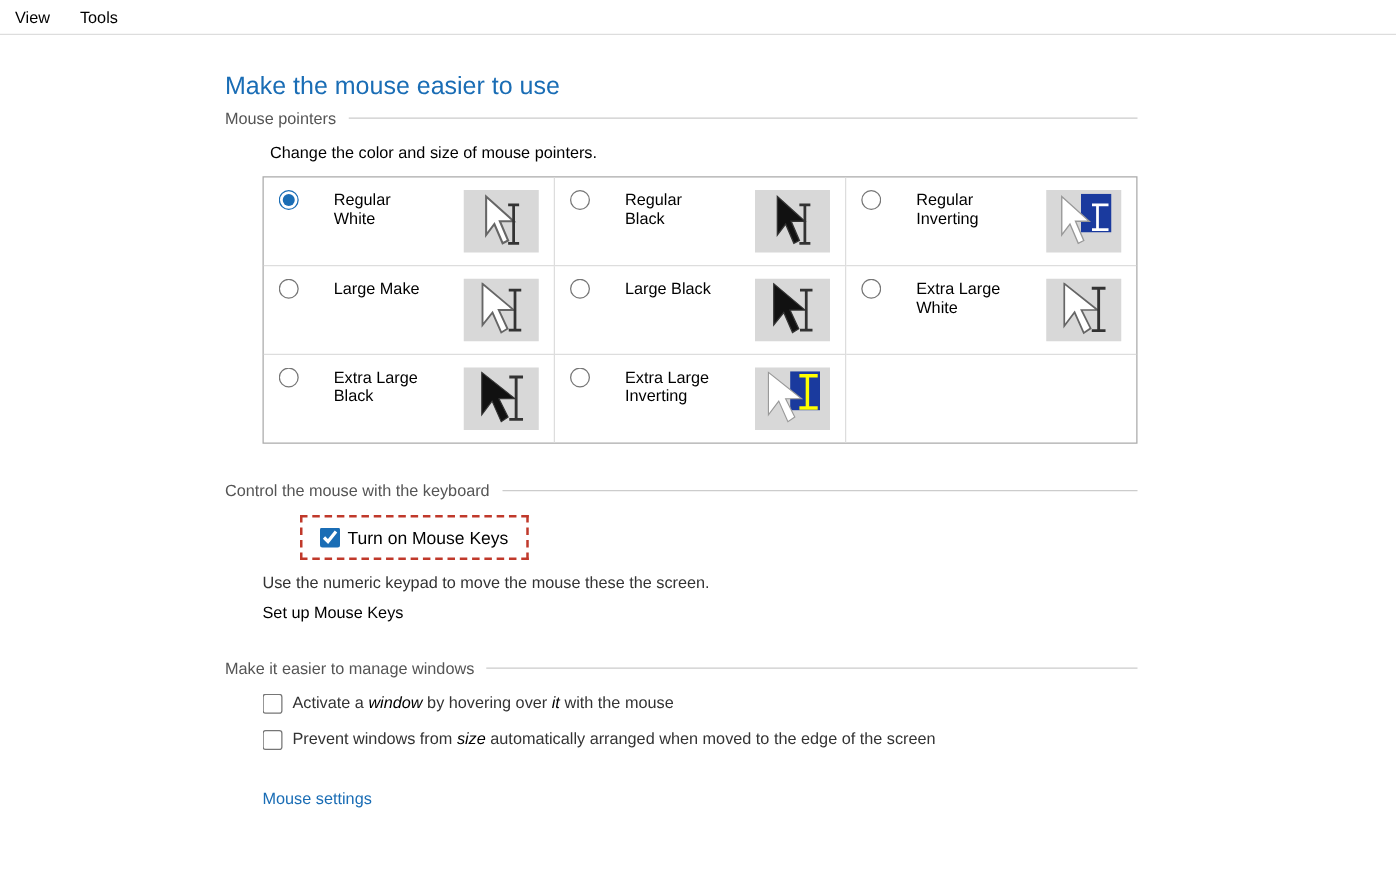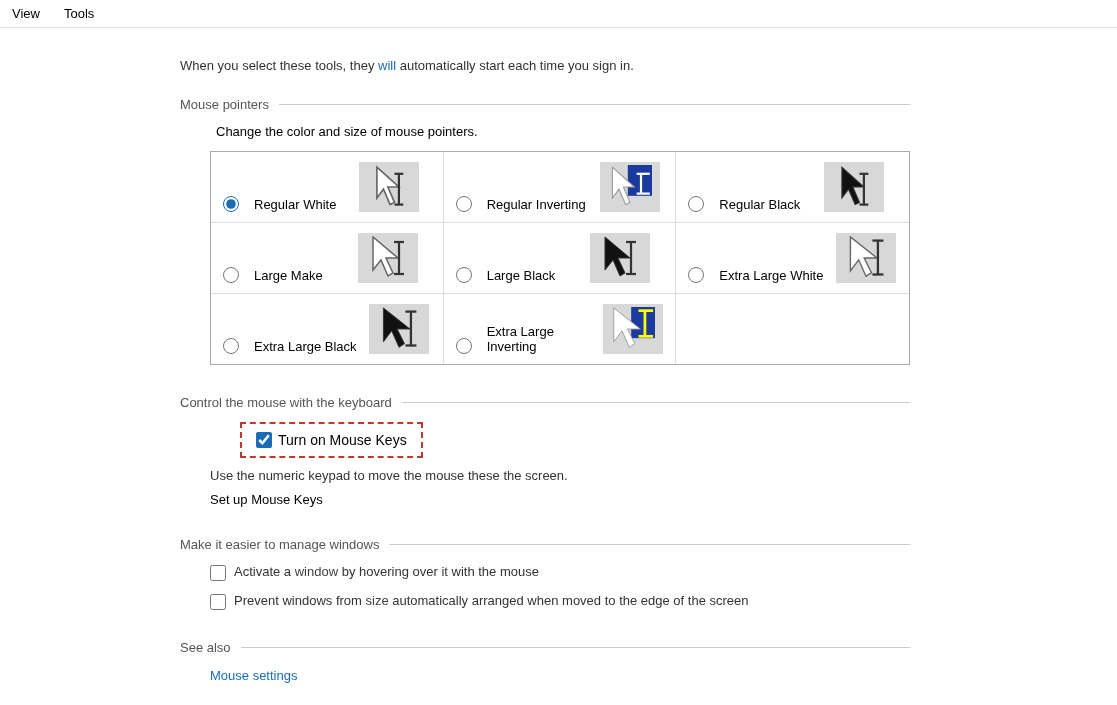--- a/index.html
+++ b/index.html
@@ -69,24 +69,24 @@
     .pointer-grid {
       border: 1px solid #aaa;
       margin-left: 30px;
       display: grid;
       grid-template-columns: repeat(3, 1fr);
       grid-template-rows: repeat(3, auto);
     }
 
     .pointer-cell {
       display: flex;
-      align-items: flex-end;
+      align-items: flex-start;
       padding: 10px 12px;
       border: none;
-      gap: 11px;
+      gap: 24px;
       min-height: 70px;
     }
 
     .pointer-cell:not(:nth-child(3n)) {
       border-right: 1px solid #ddd;
     }
     .pointer-cell:not(:nth-child(n+7)) {
       border-bottom: 1px solid #ddd;
     }
 
@@ -178,21 +178,21 @@
       height: 16px;
       accent-color: #1a6db5;
       cursor: pointer;
       margin-top: 1px;
       flex-shrink: 0;
     }
     .checkbox-label {
       font-size: 13px;
       color: #333;
     }
-    .checkbox-label .blue { color: #404040; }
+    .checkbox-label .blue { color: #000000; font-style: italic; }
 
     
     .see-also-section {}
     .see-also-link {
       color: #1a6db5;
       font-size: 13px;
       margin-left: 30px;
       cursor: pointer;
       text-decoration: none;
     }
@@ -200,42 +200,55 @@
 </head>
 <body>
 
 <div class="menubar">
   <span>View</span>
   <span>Tools</span>
 </div>
 
 <div class="main-content">
 
-  <p class="page-subtitle">
-    <span>When you select these tools, they </span><span class="blue">will</span><span> automatically start each time you sign in.</span>
-  </p>
+  <h1 class="page-title">Make the mouse easier to use</h1>
 
   <div class="pointer-section">
     <div class="section-header">
       <span class="section-header-label">Mouse pointers</span>
       <div class="section-line"></div>
     </div>
     <p class="pointer-desc">Change the color and size of mouse pointers.</p>
 
     <div class="pointer-grid">
 
       <div class="pointer-cell">
         <input type="radio" name="pointer" class="pointer-radio" checked="" style="">
         <span class="pointer-label">Regular White</span>
         <div class="pointer-icon">
           <div class="cursor-preview" style="background:#d8d8d8;">
             <svg viewBox="0 0 30 40">
 
               <polygon points="4,2 4,30 10,22 16,36 20,34 14,20 24,20" fill="white" stroke="#666" stroke-width="1.5"></polygon>
 
+              <line x1="24" y1="8" x2="24" y2="36" stroke="#333" stroke-width="2"></line>
+              <line x1="20" y1="8" x2="28" y2="8" stroke="#333" stroke-width="2"></line>
+              <line x1="20" y1="36" x2="28" y2="36" stroke="#333" stroke-width="2"></line>
+            </svg>
+          </div>
+        </div>
+      </div>
+
+      <div class="pointer-cell">
+        <input type="radio" name="pointer" class="pointer-radio" style="">
+        <span class="pointer-label">Regular Black</span>
+        <div class="pointer-icon">
+          <div class="cursor-preview" style="background:#d8d8d8;">
+            <svg viewBox="0 0 30 40">
+              <polygon points="4,2 4,30 10,22 16,36 20,34 14,20 24,20" fill="#111" stroke="#333" stroke-width="1"></polygon>
               <line x1="24" y1="8" x2="24" y2="36" stroke="#333" stroke-width="2"></line>
               <line x1="20" y1="8" x2="28" y2="8" stroke="#333" stroke-width="2"></line>
               <line x1="20" y1="36" x2="28" y2="36" stroke="#333" stroke-width="2"></line>
             </svg>
           </div>
         </div>
       </div>
 
       <div class="pointer-cell">
         <input type="radio" name="pointer" class="pointer-radio" style="">
@@ -248,35 +261,20 @@
               <line x1="30" y1="8" x2="30" y2="26" stroke="white" stroke-width="2"></line>
               <line x1="26" y1="8" x2="38" y2="8" stroke="white" stroke-width="2"></line>
               <line x1="26" y1="26" x2="38" y2="26" stroke="white" stroke-width="2"></line>
             </svg>
           </div>
         </div>
       </div>
 
       <div class="pointer-cell">
         <input type="radio" name="pointer" class="pointer-radio" style="">
-        <span class="pointer-label">Regular Black</span>
-        <div class="pointer-icon">
-          <div class="cursor-preview" style="background:#d8d8d8;">
-            <svg viewBox="0 0 30 40">
-              <polygon points="4,2 4,30 10,22 16,36 20,34 14,20 24,20" fill="#111" stroke="#333" stroke-width="1"></polygon>
-              <line x1="24" y1="8" x2="24" y2="36" stroke="#333" stroke-width="2"></line>
-              <line x1="20" y1="8" x2="28" y2="8" stroke="#333" stroke-width="2"></line>
-              <line x1="20" y1="36" x2="28" y2="36" stroke="#333" stroke-width="2"></line>
-            </svg>
-          </div>
-        </div>
-      </div>
-
-      <div class="pointer-cell">
-        <input type="radio" name="pointer" class="pointer-radio" style="">
         <span class="pointer-label">Large Make</span>
         <div class="pointer-icon">
           <div class="cursor-preview" style="background:#d8d8d8;">
             <svg viewBox="0 0 36 44">
               <polygon points="3,1 3,34 11,24 18,40 23,37 16,22 28,22" fill="white" stroke="#666" stroke-width="1.5"></polygon>
               <line x1="29" y1="6" x2="29" y2="38" stroke="#333" stroke-width="2.2"></line>
               <line x1="24" y1="6" x2="34" y2="6" stroke="#333" stroke-width="2.2"></line>
               <line x1="24" y1="38" x2="34" y2="38" stroke="#333" stroke-width="2.2"></line>
             </svg>
           </div>
@@ -380,20 +378,16 @@
       </span>
     </div>
 
     <div class="checkbox-row">
       <input type="checkbox" class="manage-checkbox" style="">
       <span class="checkbox-label">Prevent windows from <span class="blue">size</span> automatically arranged when moved to the edge of the screen</span>
     </div>
   </div>
 
   <div class="see-also-section">
-    <div class="section-header">
-      <span class="section-header-label">See also</span>
-      <div class="section-line"></div>
-    </div>
     <a class="see-also-link" href="#">Mouse settings</a>
   </div>
 
 </div>
 
 </body></html>

